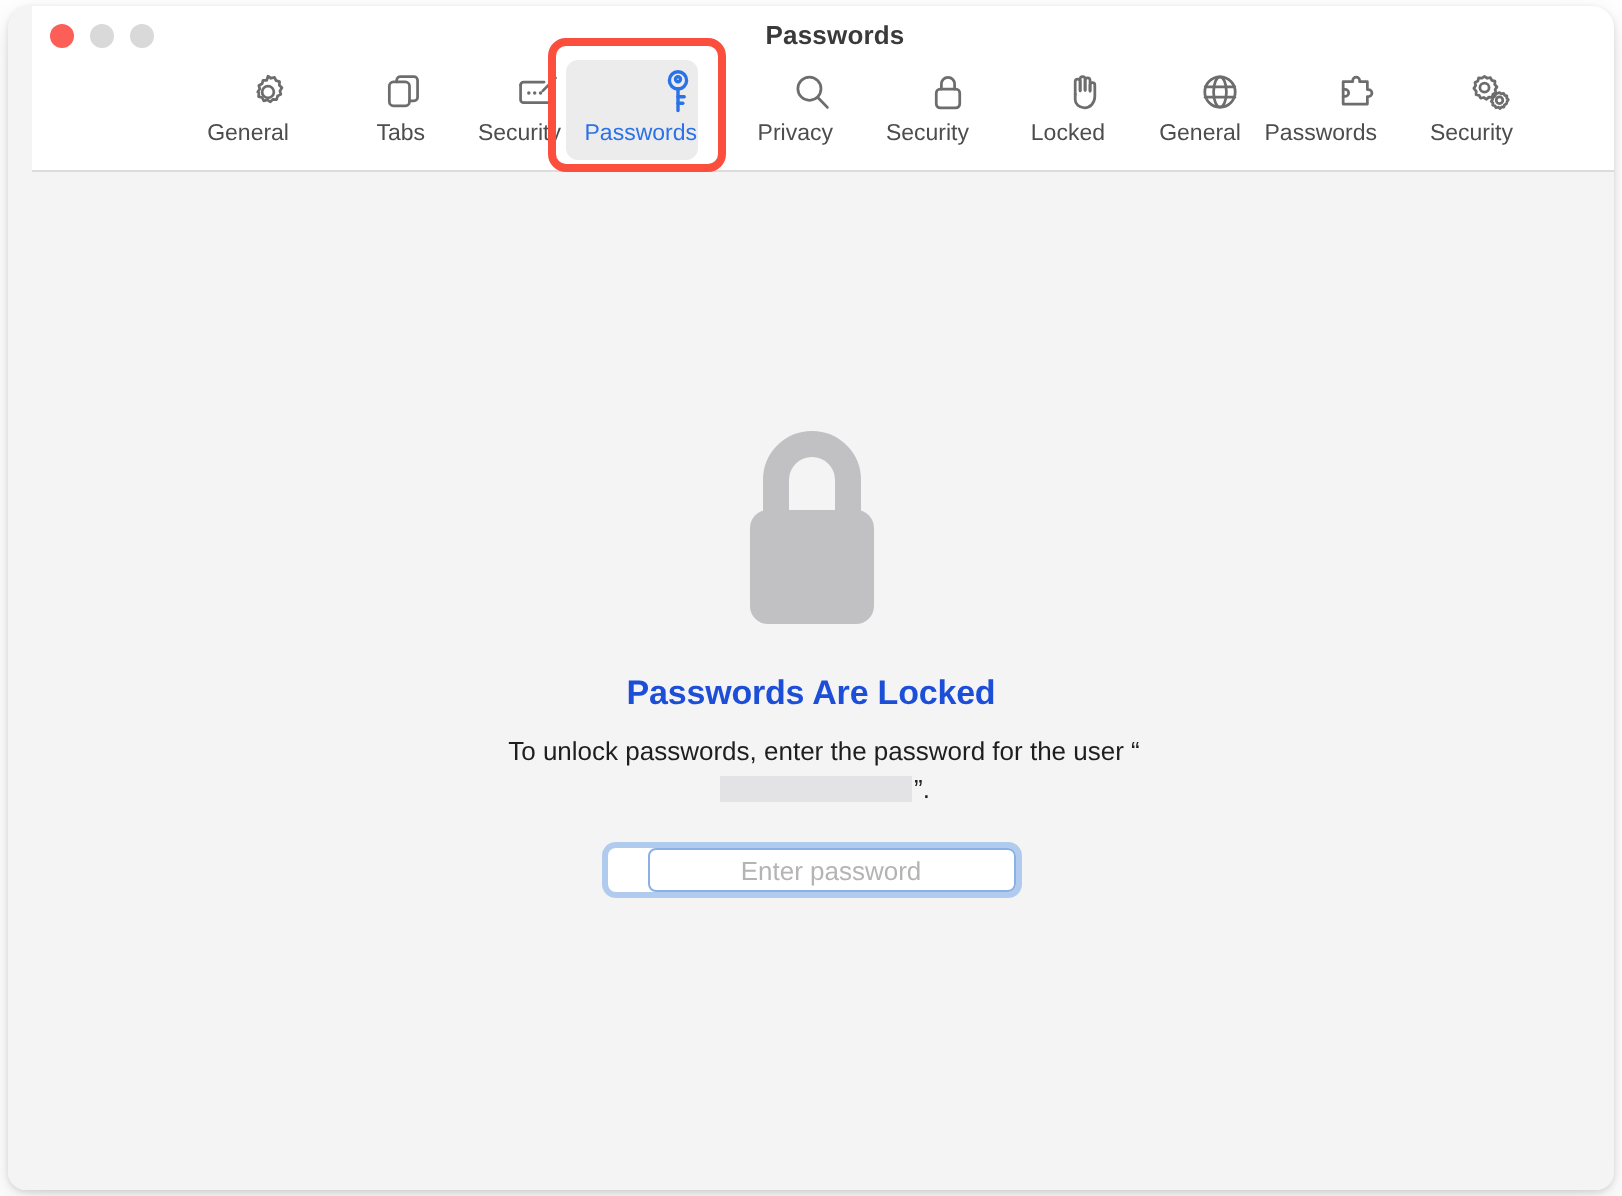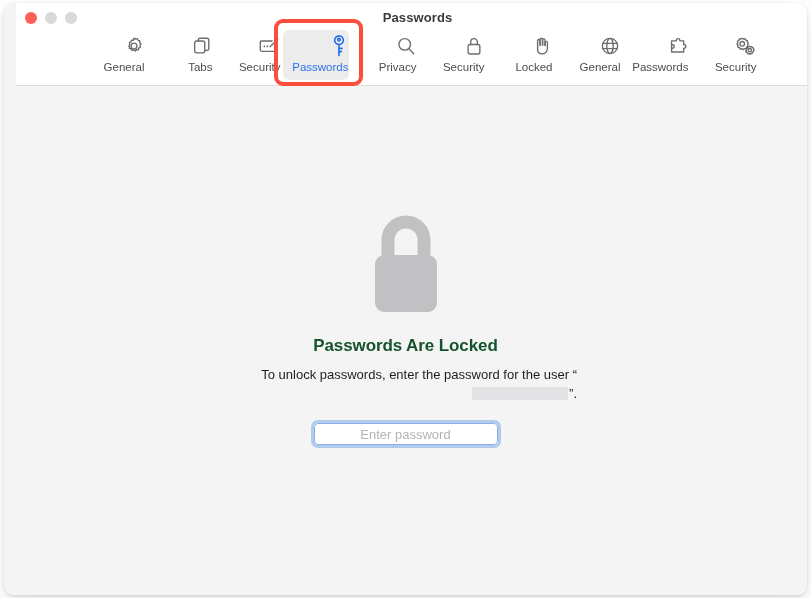--- a/index.html
+++ b/index.html
@@ -143,49 +143,50 @@
     display: flex;
     flex-direction: column;
     align-items: center;
   }
 
   #lock-icon { margin-bottom: 16px; }
 
   #headline {
     font-size: 17px;
     font-weight: bold;
-    color: #14532d;
+    color: #1d4ed8;
     margin-bottom: 9px;
     letter-spacing: -0.1px;
   }
 
   #subtext {
     font-size: 13px;
     color: #1e1e1e;
-    text-align: right;
+    text-align: center;
     line-height: 19px;
     max-width: 330px;
     margin-left: 13px;
   }
   #redacted-user {
     display: inline-block;
     width: 96px;
     height: 13px;
     background: #e3e3e5;
     vertical-align: -2px;
     margin: 0 1px;
   }
 
   #password-field-wrap {
     margin-top: 20px;
     width: 184px;
     height: 22px;
     border-radius: 4px;
     box-shadow: 0 0 0 3px rgba(94,153,230,0.45);
     background: #ffffff;
+    padding-left: 20px;
   }
   #password-input {
     width: 184px;
     height: 22px;
     box-sizing: border-box;
     border: 1px solid #8ab0e6;
     border-radius: 4px;
     background: #ffffff;
     text-align: center;
     font-family: "Liberation Sans", sans-serif;

